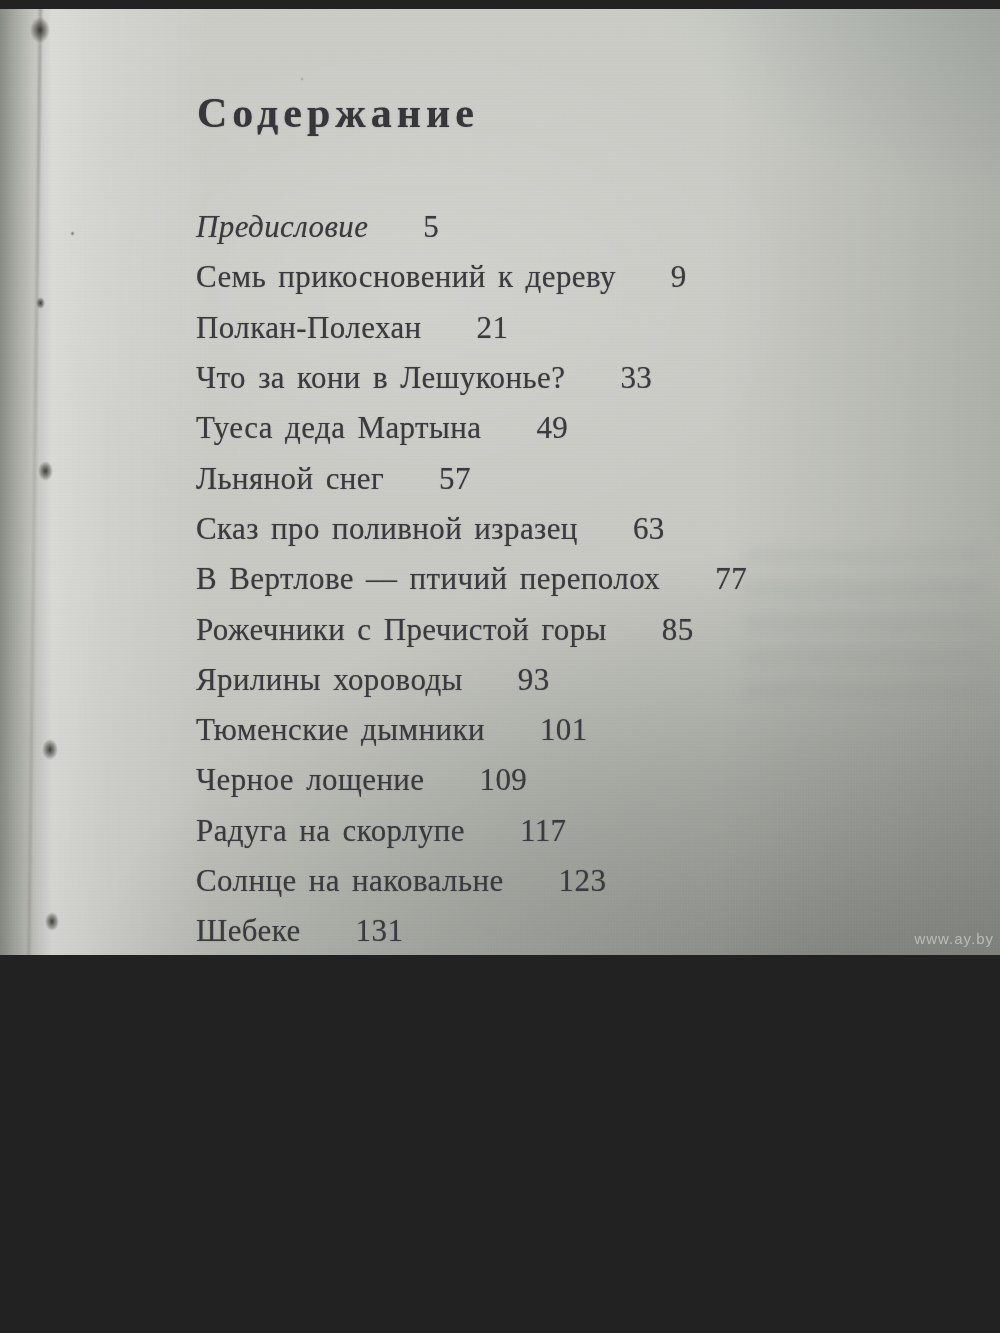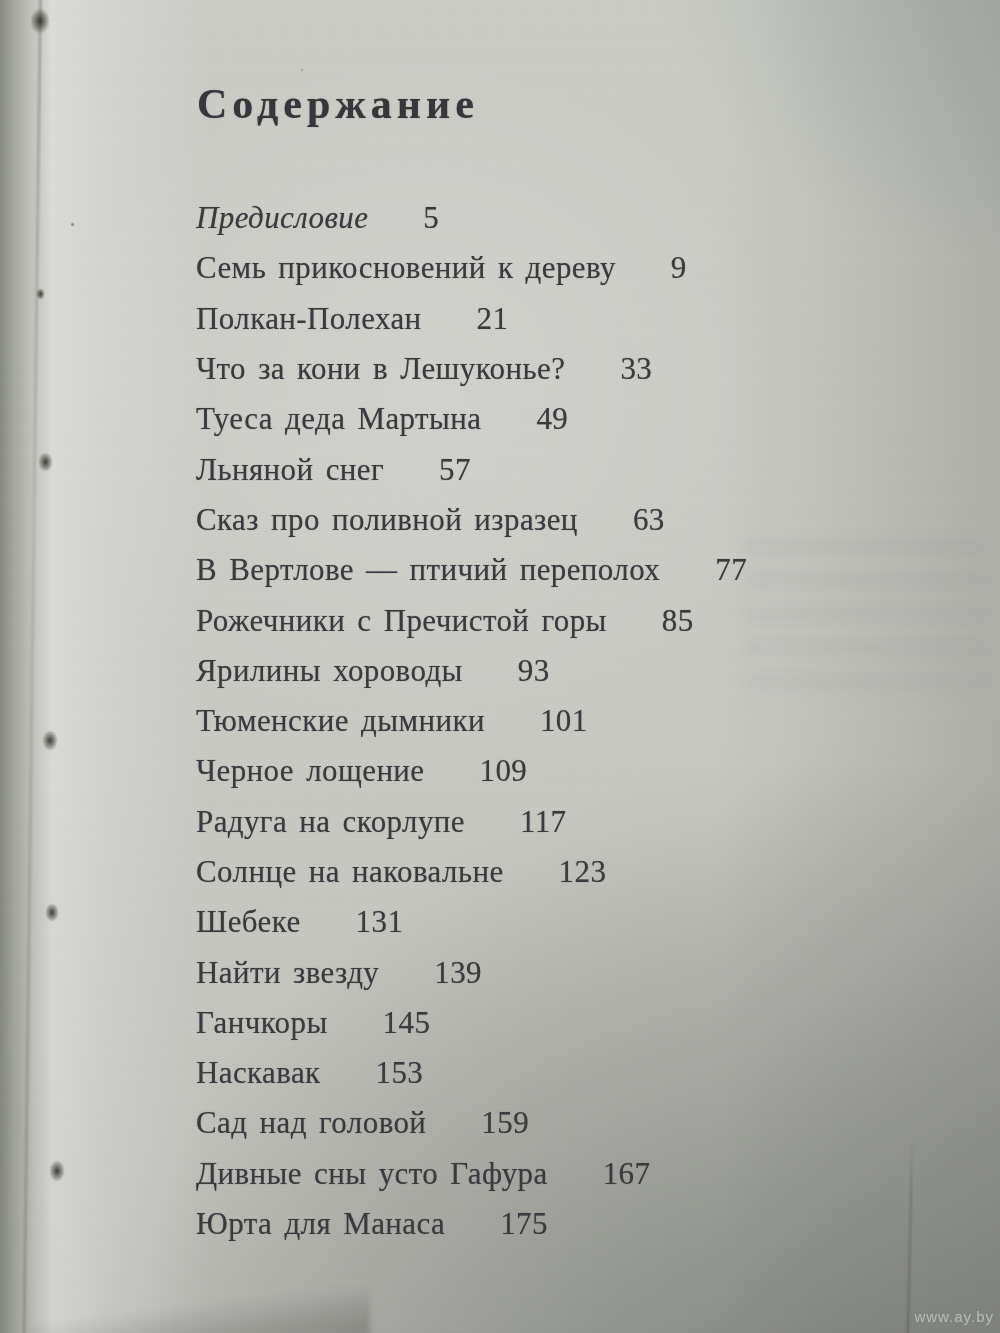--- a/index.html
+++ b/index.html
@@ -1,29 +1,30 @@
 <!DOCTYPE html>
 <html><head>
 <meta charset="utf-8">
 <style>
   html, body { margin: 0; padding: 0; background: #222; }
   .photo {
     position: relative;
     width: 1000px;
-    height: 1333px;
+    height: 946px;
     overflow: hidden;
     background-color: #c9cac4;
     background-image:
       radial-gradient(130% 95% at 82% 112%, rgba(35,40,35,0.42) 0%, rgba(35,40,35,0.20) 32%, rgba(35,40,35,0) 58%),
       radial-gradient(70% 45% at 103% -5%, rgba(108,128,122,0.30) 0%, rgba(108,128,122,0) 55%),
       radial-gradient(55% 38% at 42% 30%, rgba(255,255,255,0.14) 0%, rgba(255,255,255,0) 70%),
       linear-gradient(to right, rgba(0,0,0,0) 72%, rgba(60,65,58,0.12) 90%, rgba(60,65,58,0.20) 100%),
       linear-gradient(to right, rgba(74,80,72,0.52) 0px, rgba(92,98,89,0.34) 14px, rgba(128,132,122,0.16) 30px, rgba(255,255,255,0.30) 52px, rgba(255,255,255,0.16) 105px, rgba(255,255,255,0) 210px),
       linear-gradient(175deg, #cbccc6 0%, #c8c9c3 55%, #bdbeb8 100%);
     font-family: "Liberation Serif", "DejaVu Serif", serif;
+    margin-top: 9px;
   }
   .grain {
     position: absolute; inset: 0; pointer-events: none;
     background-image:
       repeating-linear-gradient(0deg, rgba(0,0,0,0.012) 0 1px, rgba(0,0,0,0) 1px 3px),
       repeating-linear-gradient(90deg, rgba(255,255,255,0.015) 0 1px, rgba(255,255,255,0) 1px 3px);
   }
   .fold-line {
     position: absolute; left: 39px; top: -12px; width: 3px; height: 1360px;
     background: linear-gradient(to bottom, rgba(80,78,70,0.35), rgba(95,92,82,0.16) 40%, rgba(80,78,70,0.30));

